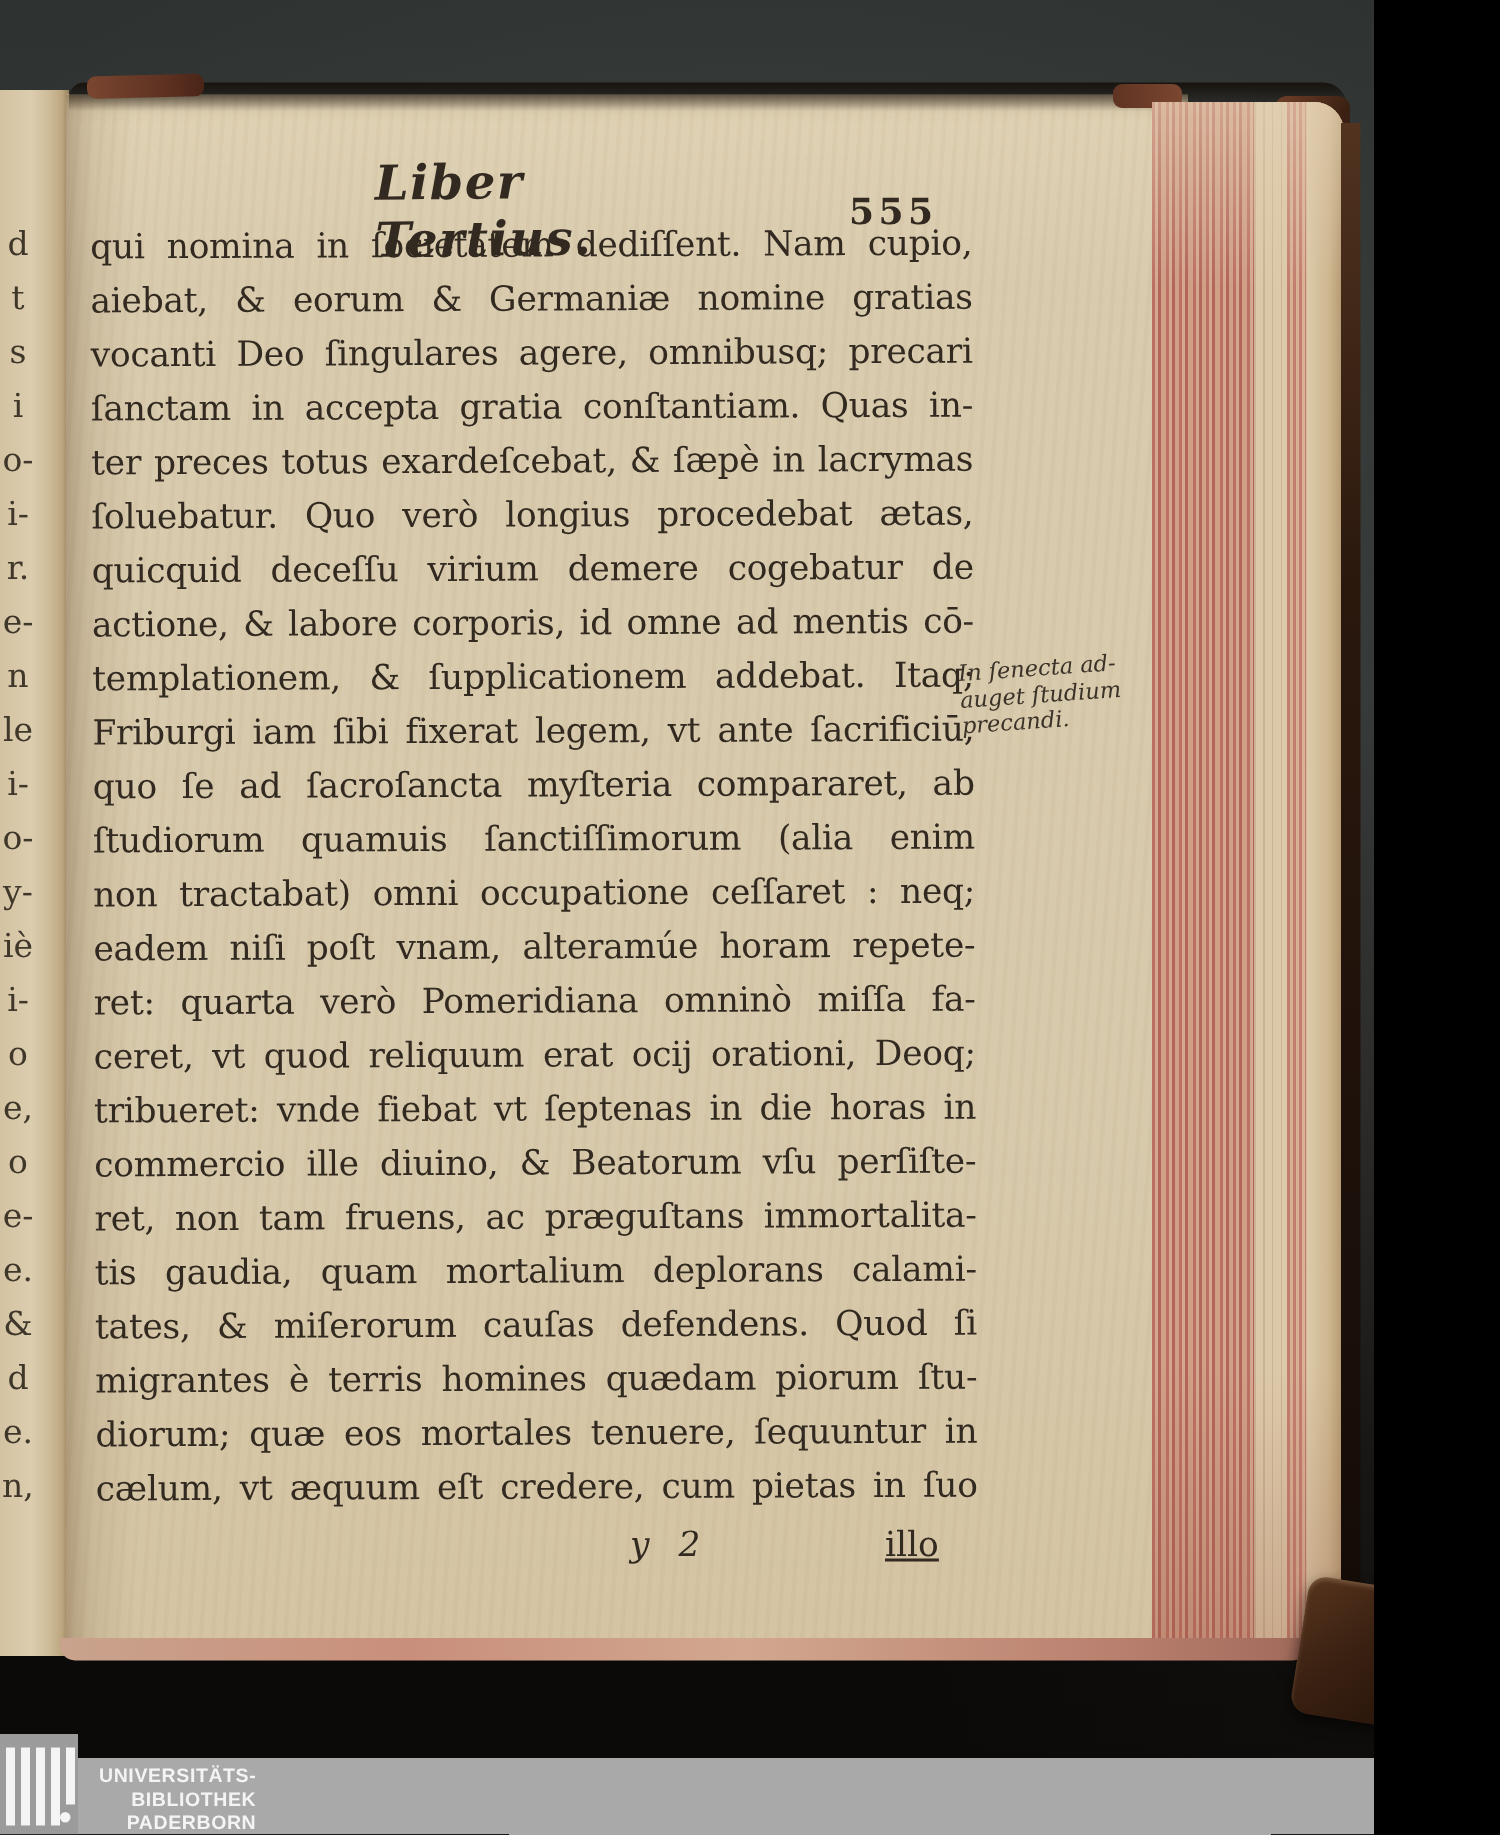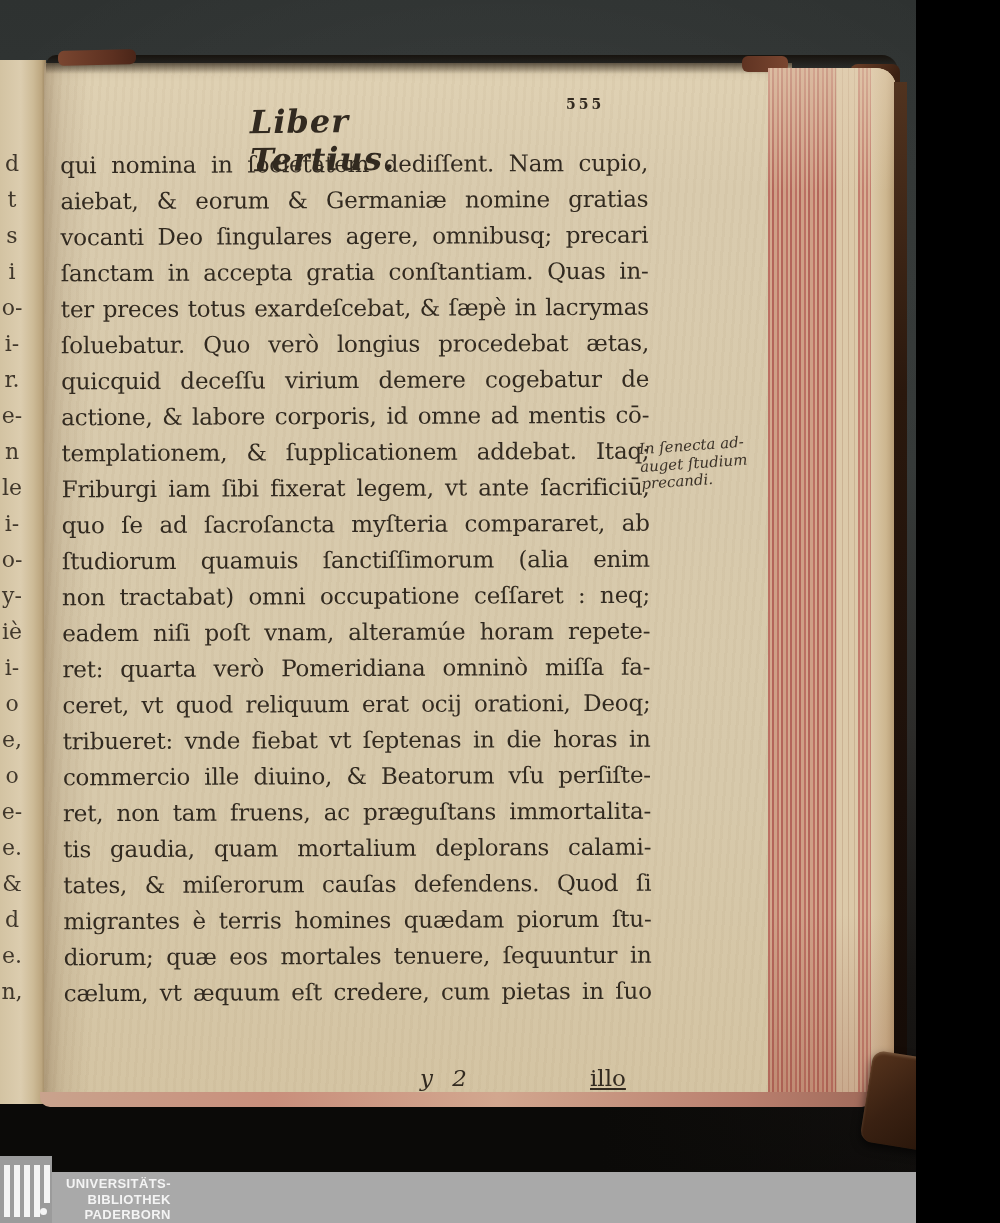--- a/index.html
+++ b/index.html
@@ -50,25 +50,25 @@
   .fe-tint { left:0; width:128px;
     background:linear-gradient(180deg, rgba(228,208,180,.55), transparent 12%, transparent 82%, rgba(150,85,65,.28)); }
   .cover-edge { position:absolute; left:894px; top:82px; width:13px; height:1030px; border-radius:0 0 10px 2px;
     background:linear-gradient(180deg, #51331f, #2a180d 30%, #1c100a 70%, #140b06 100%); }
   .bottom-edge { position:absolute; left:40px; top:1092px; width:832px; height:15px; border-radius:0 0 10px 10px;
     background:linear-gradient(90deg, #c9a38d 0%, #c98f7c 28%, #d2a78f 55%, #b97f6e 85%, #a06a5a 100%); }
   
   .ink { color:#322a20; }
   .header-title { position:absolute; left:250px; top:102px; width:220px; font-size:32px; font-style:italic;
     font-weight:bold; letter-spacing:1px; transform:rotate(-0.6deg); }
-  .page-num { position:absolute; left:566px; top:96px; font-size:14px; font-weight:bold; letter-spacing:3px; }
+  .page-num { position:absolute; left:566px; top:126px; font-size:24px; font-weight:bold; letter-spacing:3px; }
   .body-block { position:absolute; left:62px; top:146px; width:588px; transform:rotate(-0.25deg); }
   .bline { height:36px; line-height:36px; font-size:23px; letter-spacing:-0.2px;
     text-align:justify; text-align-last:justify; white-space:nowrap; overflow:visible; }
-  .sig-row { position:absolute; left:62px; top:1012px; width:588px; height:36px; line-height:36px; font-size:23px;margin-top:48px; }
+  .sig-row { position:absolute; left:62px; top:1012px; width:588px; height:36px; line-height:36px; font-size:23px; }
   .sig-mark { position:absolute; left:358px; font-style:italic; letter-spacing:6px; }
   .catchword { position:absolute; left:528px;text-decoration:underline; }
   .margin-note { position:absolute; left:640px; top:437px; width:116px; transform:rotate(-4deg);
     font-style:italic; font-size:15px; line-height:17.5px; color:#3a3127; }
   .frag-col { position:absolute; left:0; top:146px; width:24px; }
   .frag { height:36px; line-height:36px; font-size:22px; text-align:center; color:#40372b; overflow:hidden; }
   
   .footer-bar { position:absolute; left:0; top:1172px; width:1000px; height:51px; background:#a9a9a9; }
   .logo-square { position:absolute; left:0; top:1156px; width:52px; height:67px; background:#9b9b9b; }
   .bars { position:absolute; left:4px; top:9px; height:52px; display:flex; gap:4px; }

